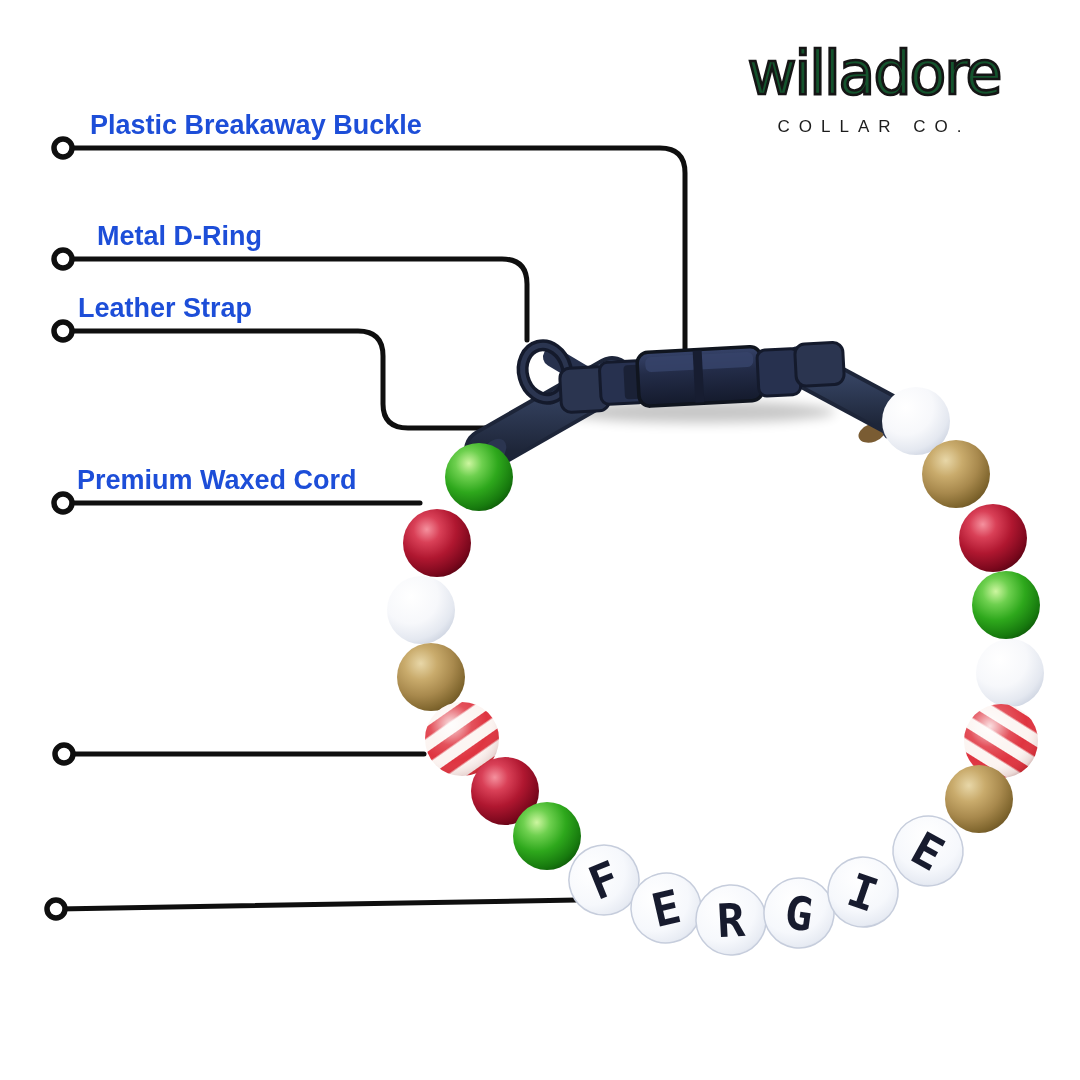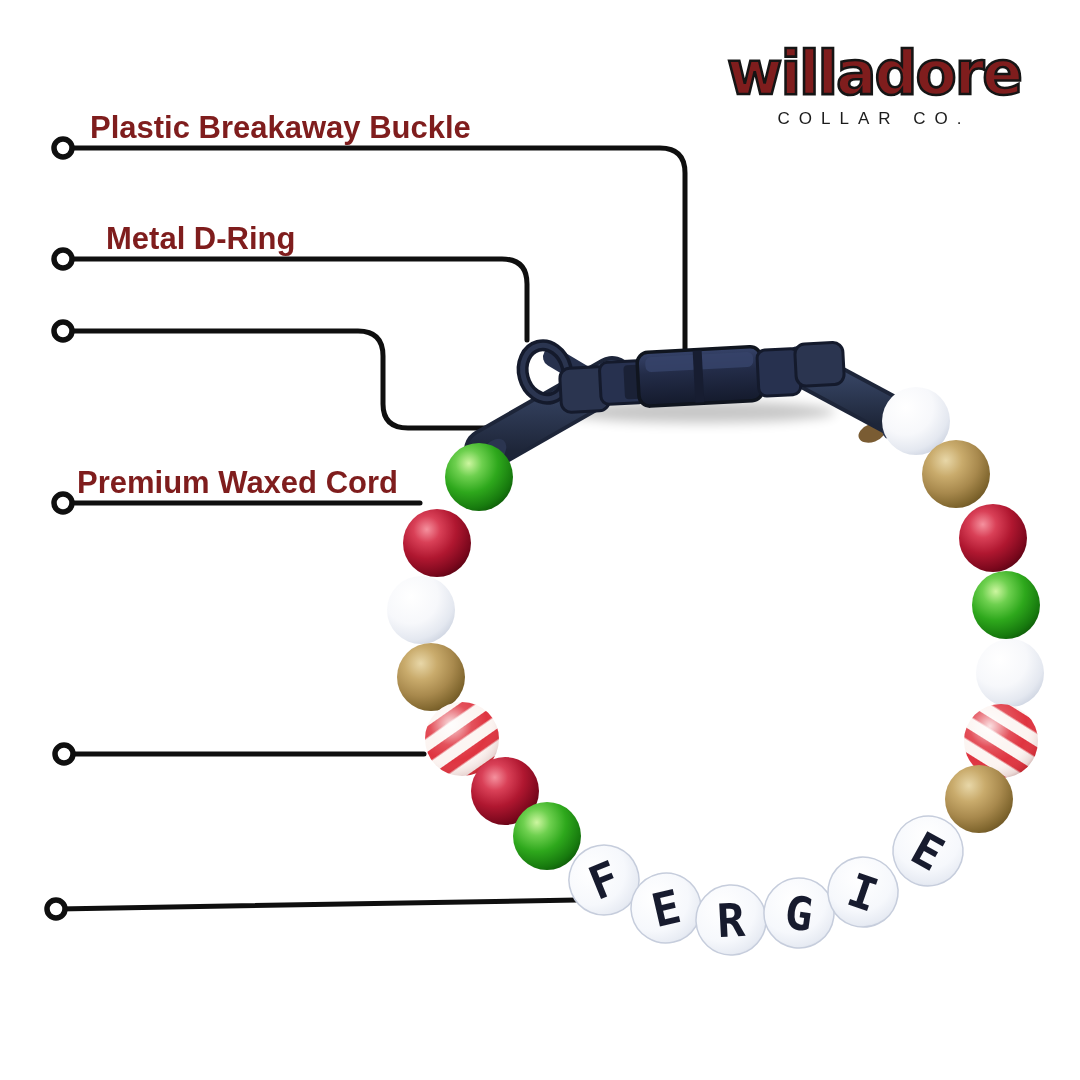--- a/index.html
+++ b/index.html
@@ -1,26 +1,26 @@
 <!DOCTYPE html>
 <html><head>
 <meta charset="utf-8">
 <style>
   html,body{margin:0;padding:0;background:#ffffff;}
   .canvas{position:relative;width:1080px;height:1080px;background:#ffffff;overflow:hidden;
           font-family:"Liberation Sans","DejaVu Sans",sans-serif;}
   
   .brand{position:absolute;left:688px;top:42px;width:372px;text-align:center;}
-  .brand-name{font-family:"DejaVu Sans",sans-serif;font-weight:700;font-size:60px;line-height:1.05;
-              letter-spacing:-2px;color:#7f1d1d;-webkit-text-stroke:2.6px #151515;}
-  .brand-sub{margin-top:4px;font-size:17px;font-weight:500;letter-spacing:9px;color:#1c1c1c;}
+  .brand-name{font-family:"DejaVu Sans",sans-serif;font-weight:400;font-size:60px;line-height:1.05;
+              letter-spacing:-2px;color:#14532d;-webkit-text-stroke:2.6px #151515;}
+  .brand-sub{margin-top:12px;font-size:17px;font-weight:500;letter-spacing:9px;color:#1c1c1c;}
   
-  .callout-label{position:absolute;font-size:31px;font-weight:800;color:#7f1d1d;white-space:nowrap;}
+  .callout-label{position:absolute;font-size:27px;font-weight:800;color:#1d4ed8;white-space:nowrap;}
   .lbl-0{left:90px;top:110px;}
-  .lbl-1{left:106px;top:221px;}
+  .lbl-1{left:97px;top:221px;}
   .lbl-2{left:78px;top:293px;}
   .lbl-3{left:77px;top:465px;text-align:right;}
   .lbl-4{left:82px;top:716px;}
   .lbl-5{left:60px;top:866px;}
   
   .scene{position:absolute;left:0;top:0;}
   .callout-line{fill:none;stroke:#0f0f0f;stroke-width:5;stroke-linecap:round;}
   .callout-dot{fill:#ffffff;stroke:#0f0f0f;stroke-width:5.5;}
   .letter-disc{fill:url(#g-letter);stroke:#c6cddc;stroke-width:1.5;}
   .letter-text{font-family:"DejaVu Sans Mono","Liberation Mono",monospace;font-weight:bold;
@@ -214,14 +214,15 @@
     </g>
   </svg>
 
   <div class="brand">
     <div class="brand-name">willadore</div>
     <div class="brand-sub">COLLAR CO.</div>
   </div>
 
   <div class="callout-label lbl-0">Plastic Breakaway Buckle</div>
   <div class="callout-label lbl-1">Metal D-Ring</div>
+  <div class="callout-label lbl-2">Leather Strap</div>
   <div class="callout-label lbl-3">Premium Waxed Cord</div>
 </div>
 
 </body></html>

